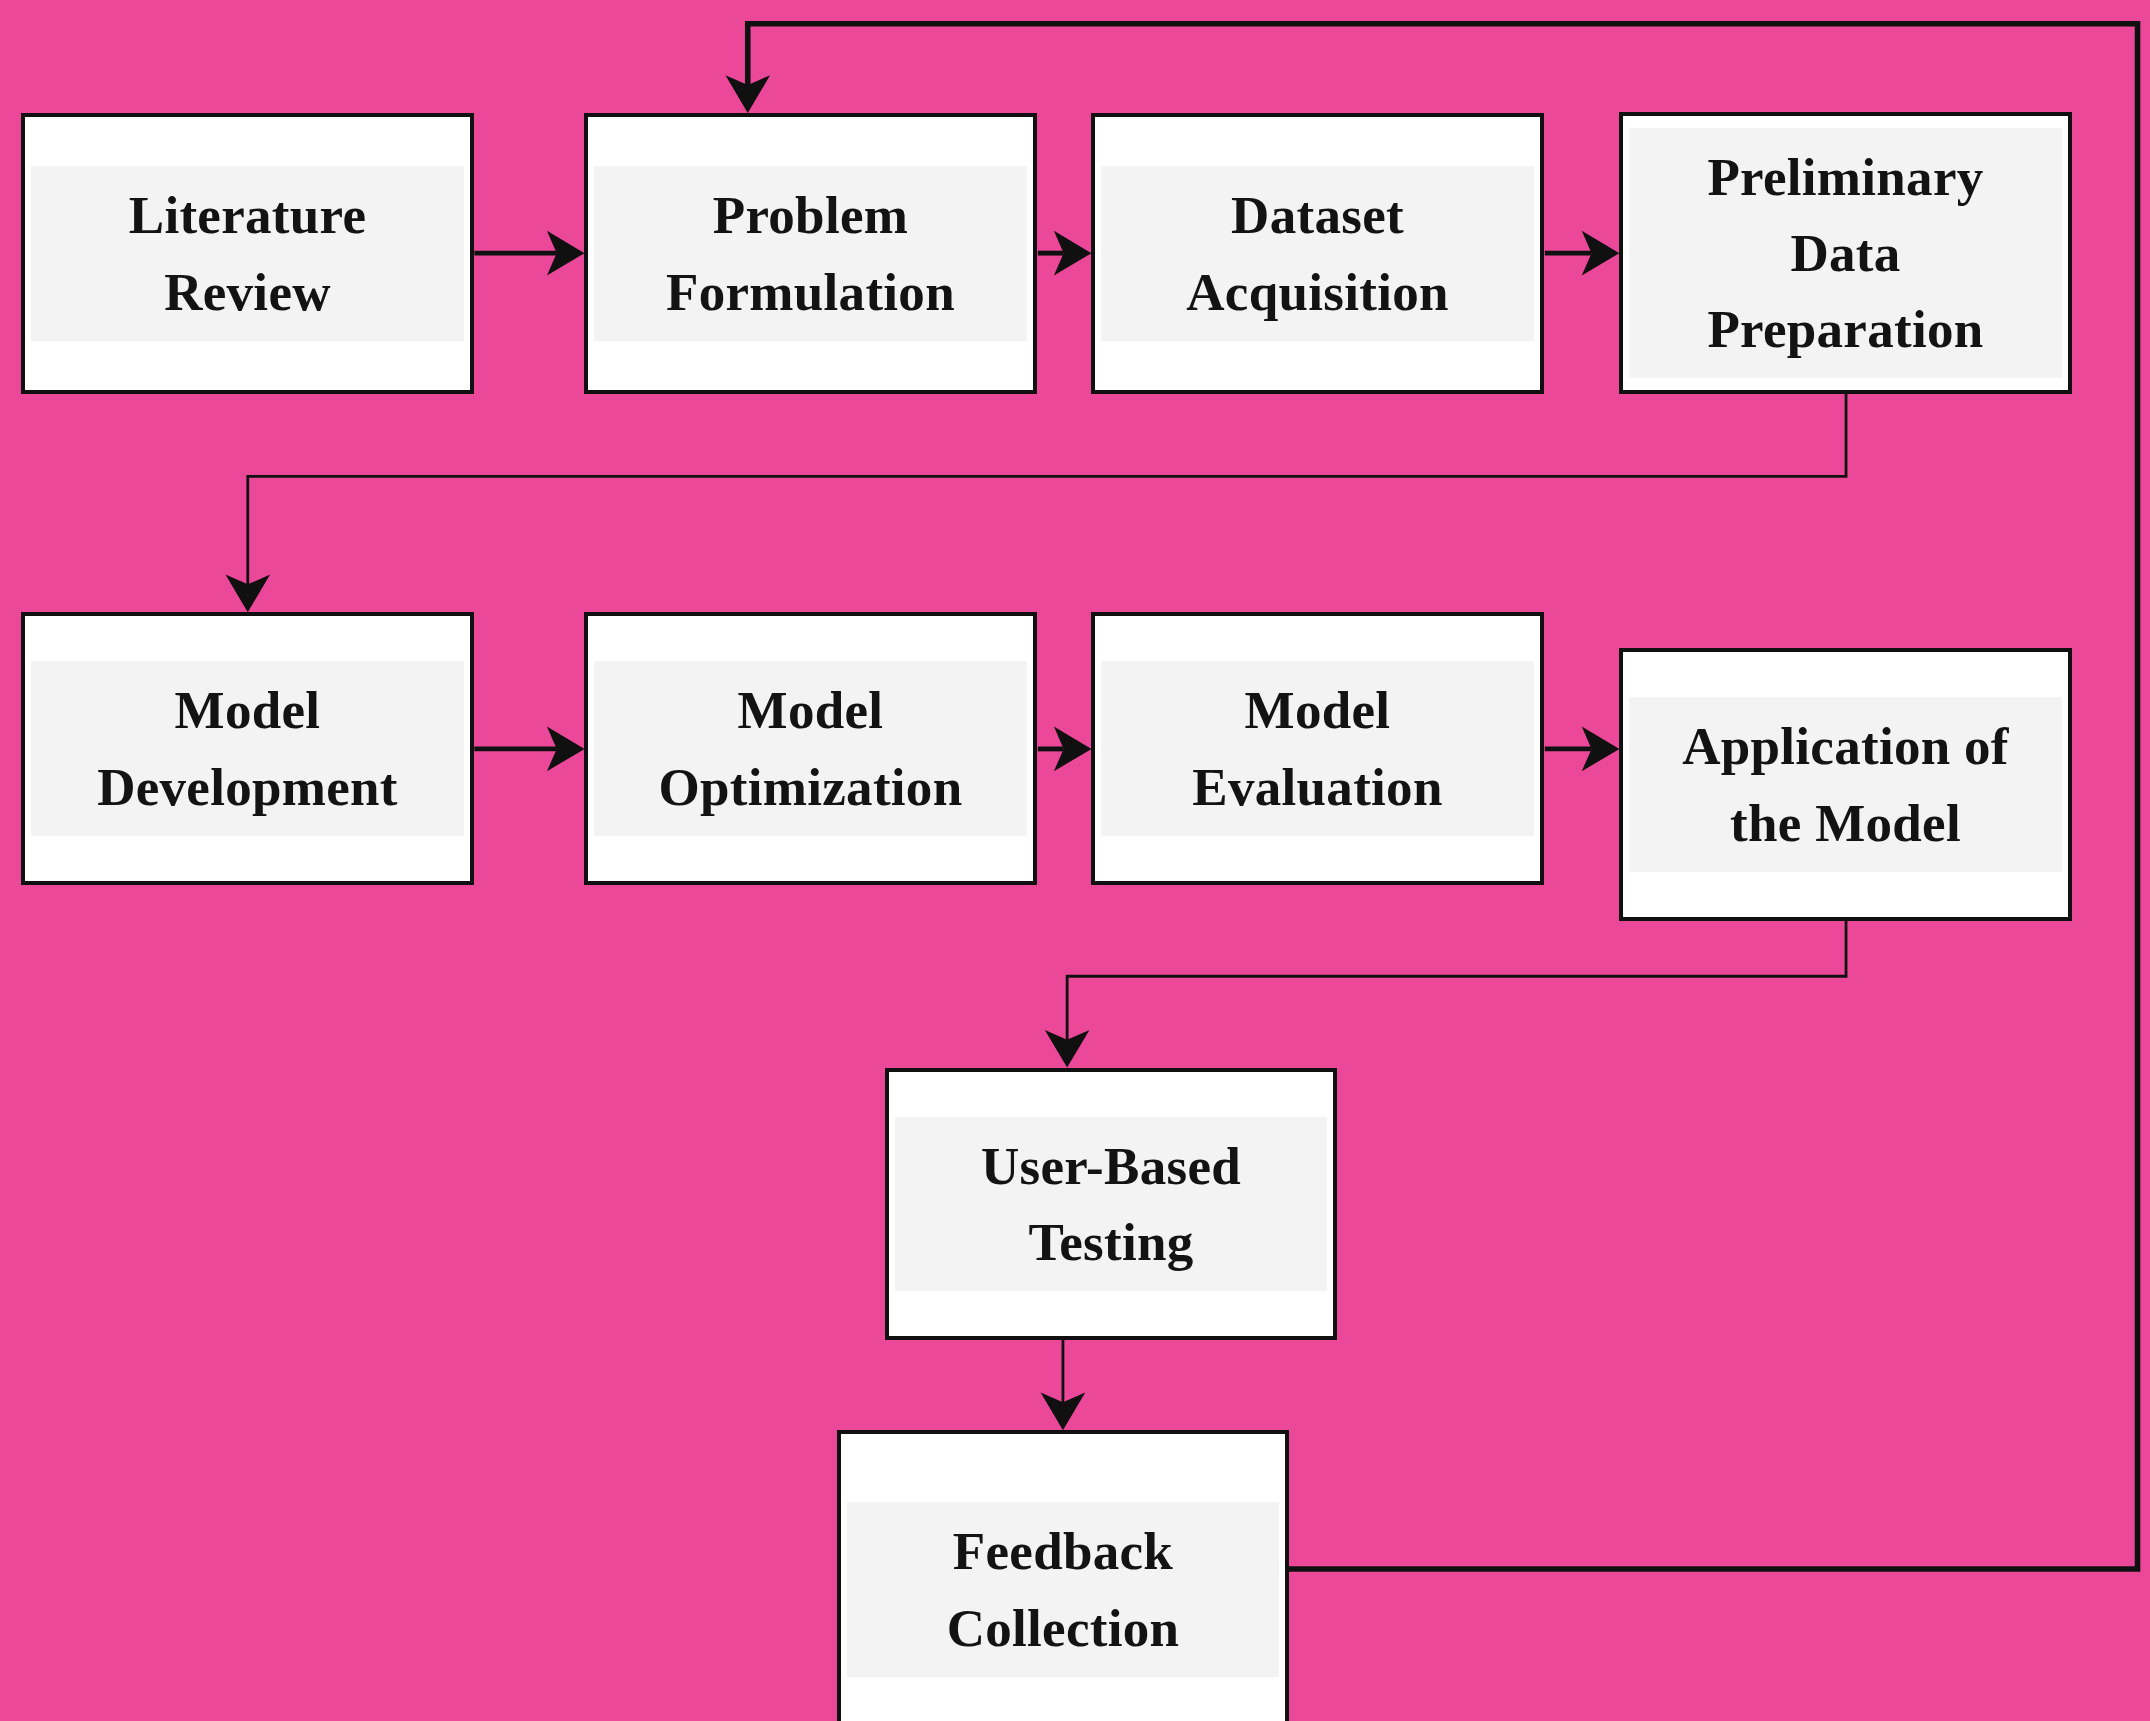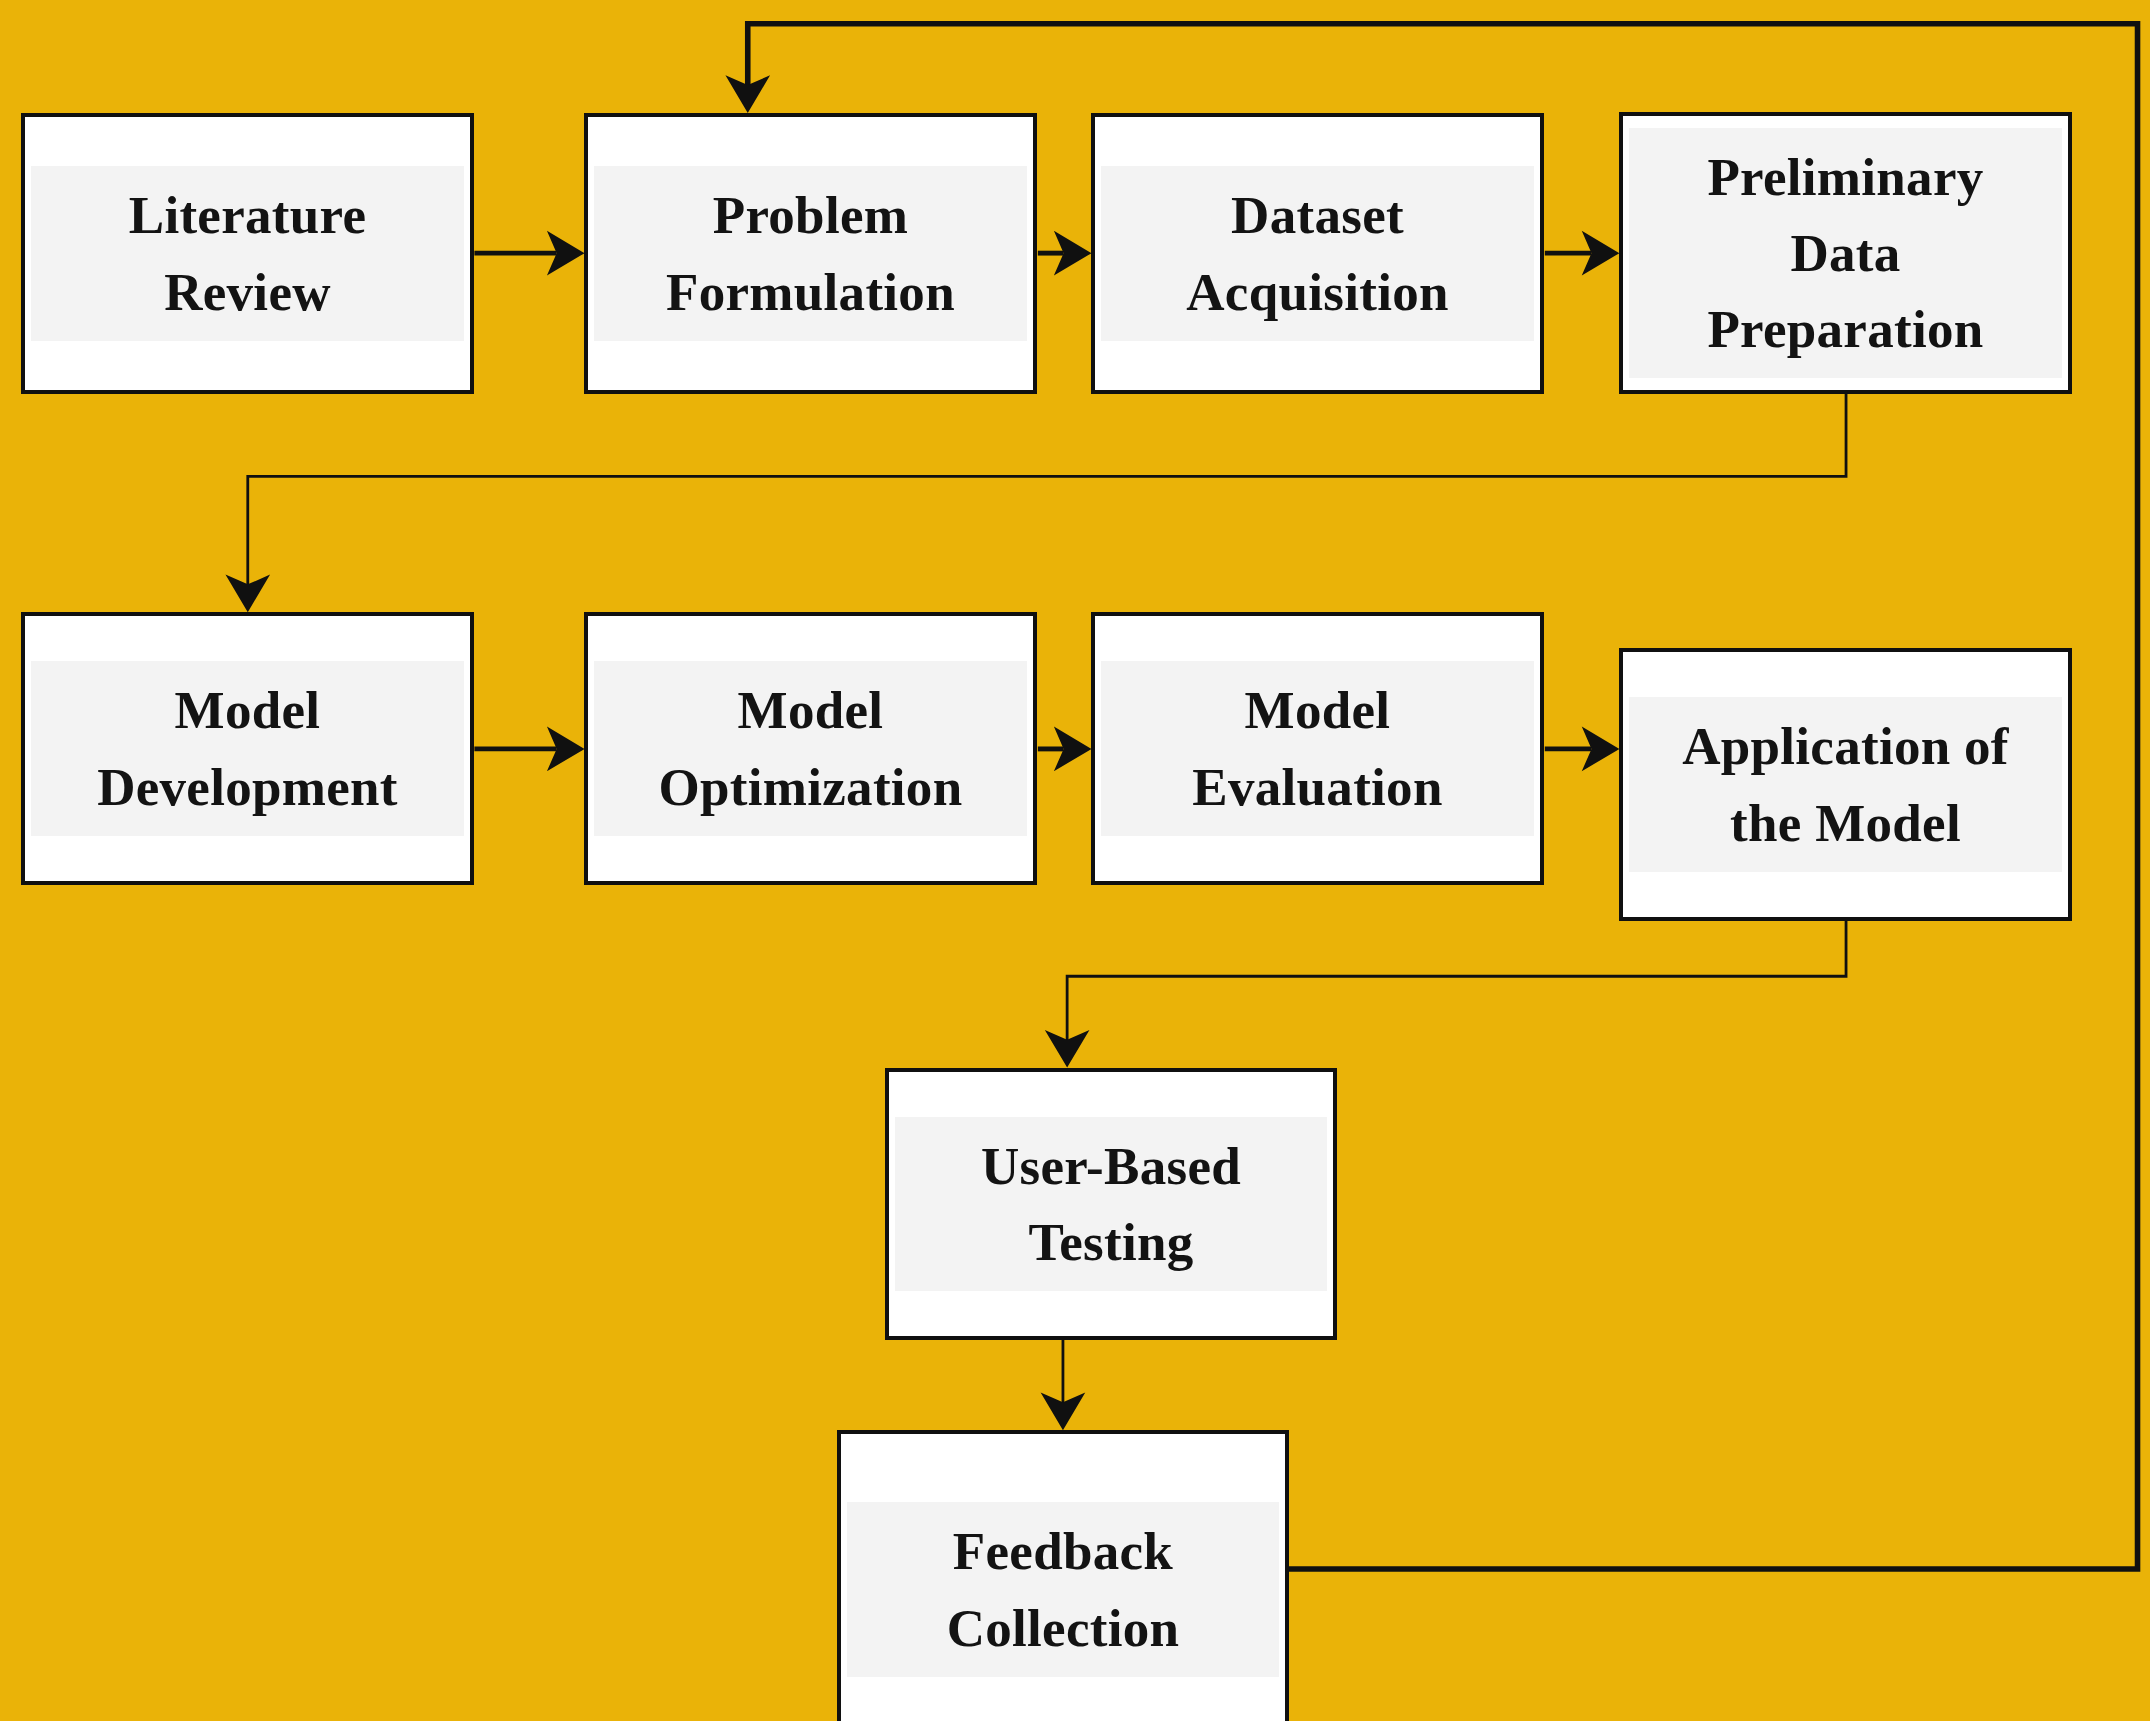--- a/index.html
+++ b/index.html
@@ -4,21 +4,21 @@
 <style>
   html, body {
     margin: 0;
     padding: 0;
     background: #ffffff;
   }
   .canvas {
     position: relative;
     width: 2151px;
     height: 1721px;
-    background: #eab308;
+    background: #ec4899;
     overflow: hidden;
     font-family: "Liberation Serif", "DejaVu Serif", serif;
   }
   .wires {
     position: absolute;
     left: 0;
     top: 0;
     pointer-events: none;
   }
   .node {

